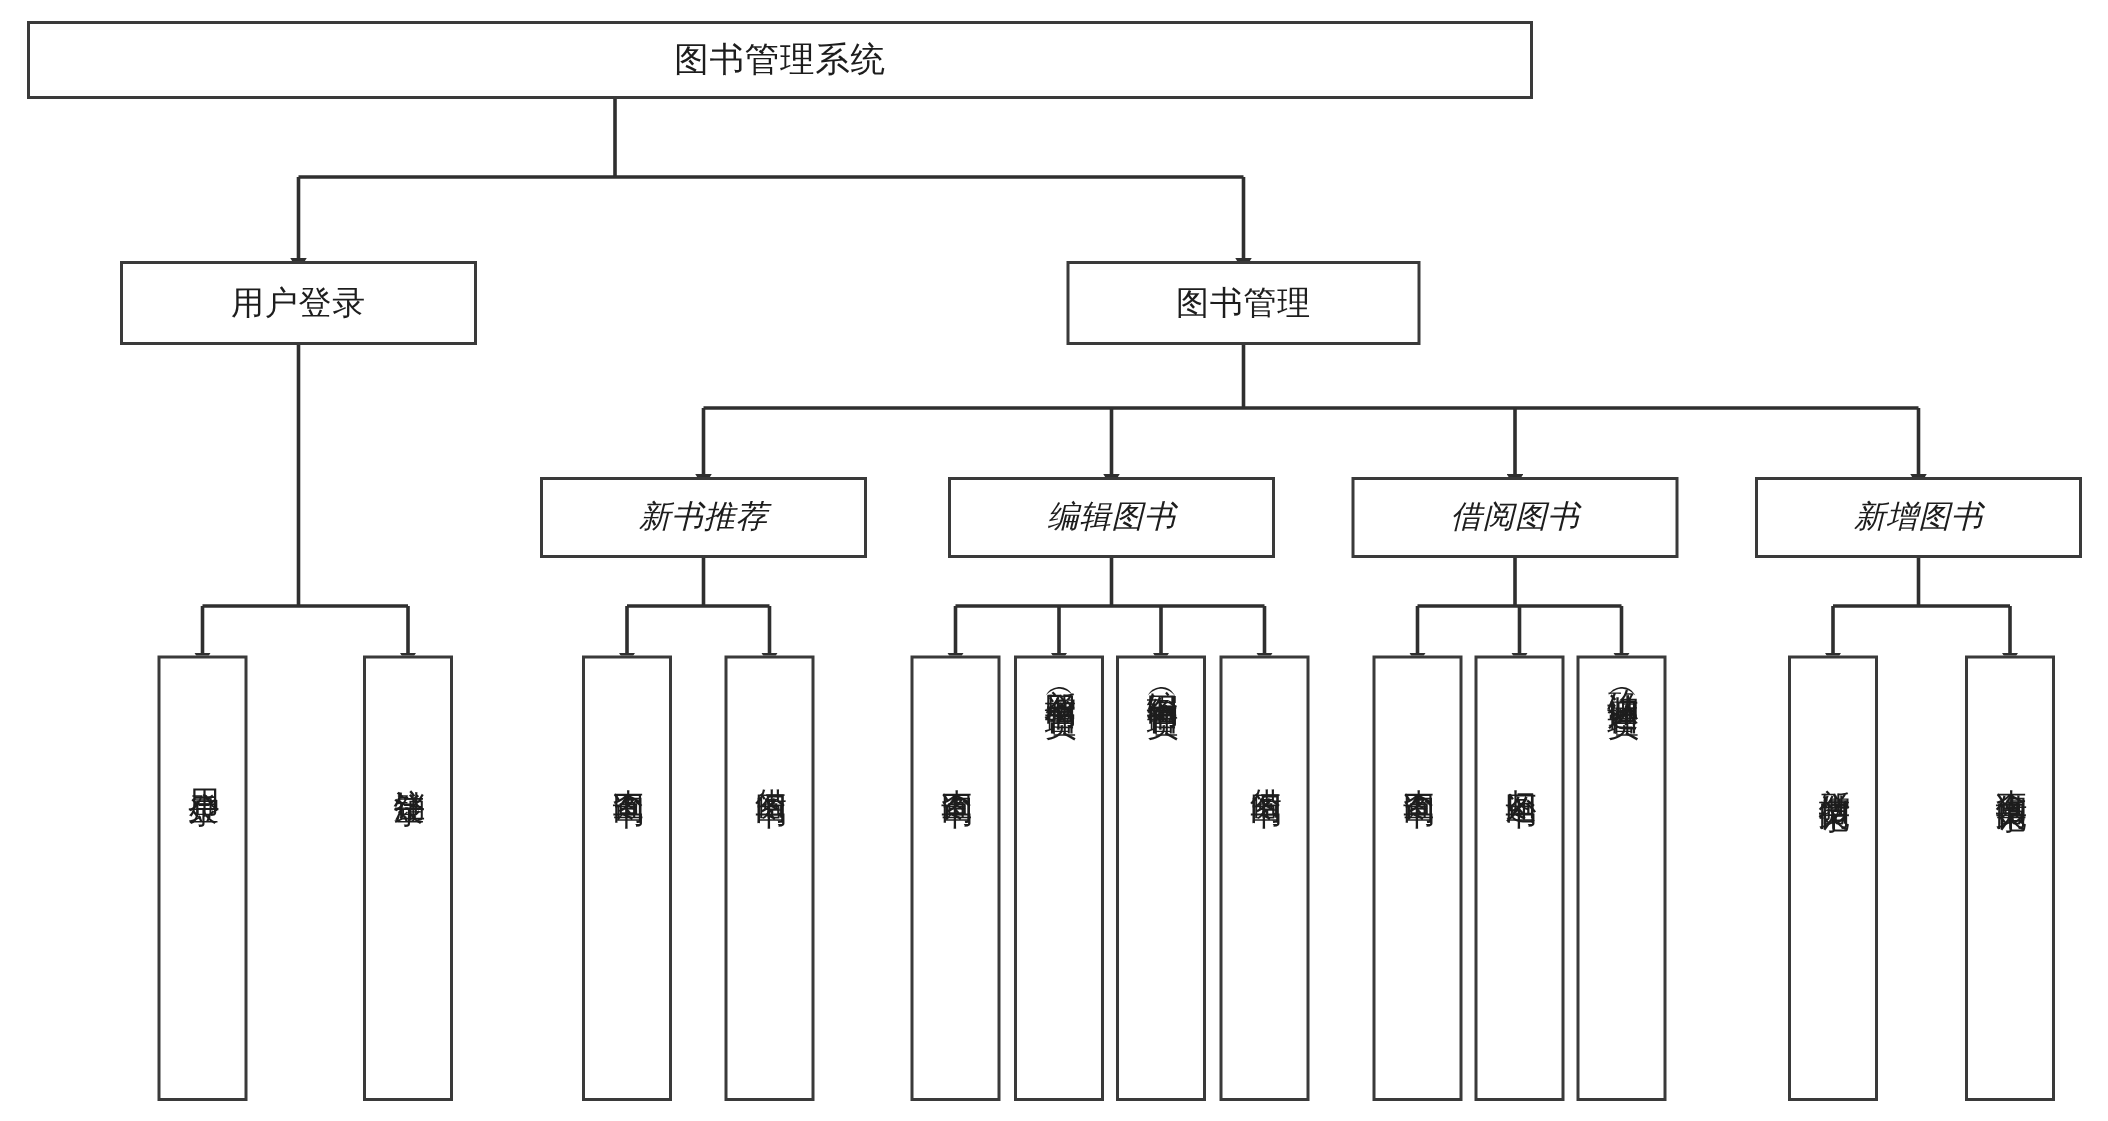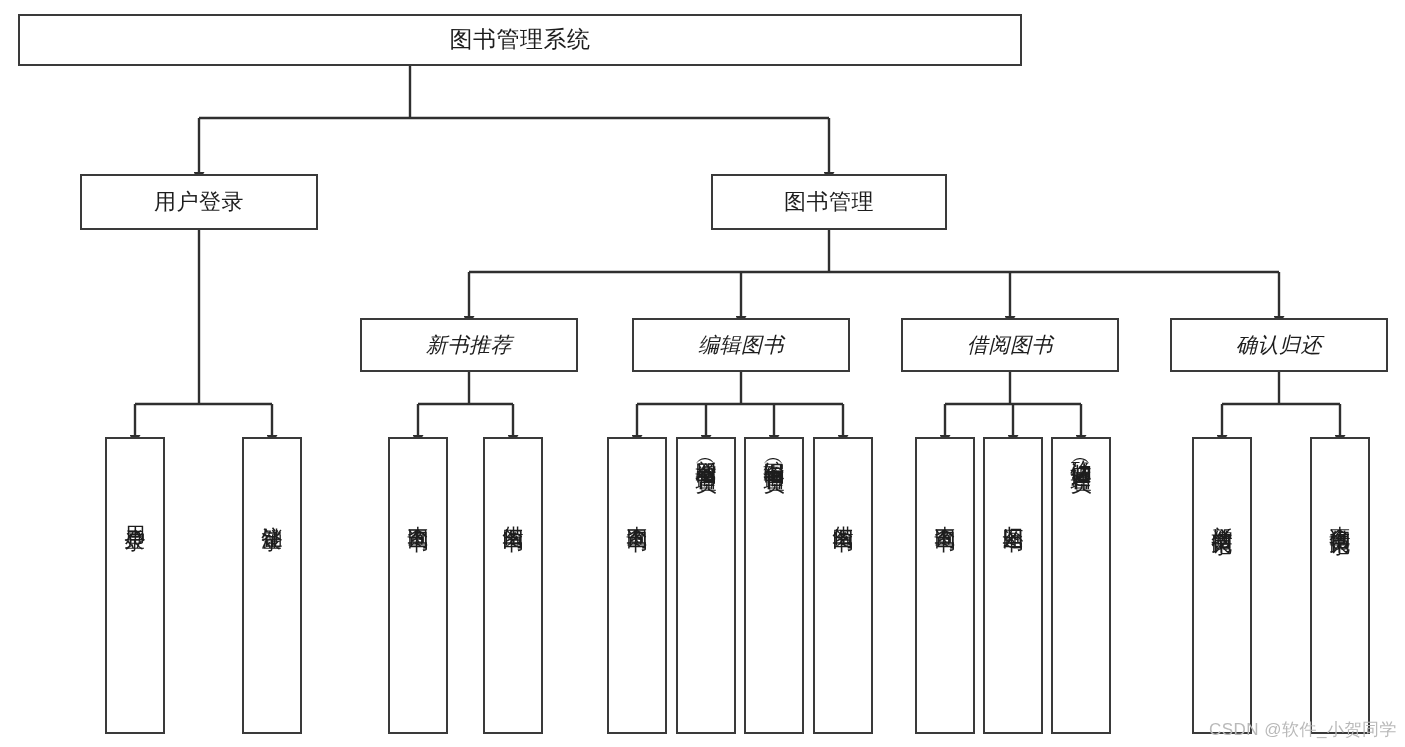--- a/index.html
+++ b/index.html
@@ -126,21 +126,21 @@
       <div class="node lvl-3" style="left: 360px; top: 318px; width: 218px; height: 54px;">
         <span class="node-label">新书推荐</span>
       </div>
       <div class="node lvl-3" style="left: 632px; top: 318px; width: 218px; height: 54px;">
         <span class="node-label">编辑图书</span>
       </div>
       <div class="node lvl-3" style="left: 901px; top: 318px; width: 218px; height: 54px;">
         <span class="node-label">借阅图书</span>
       </div>
       <div class="node lvl-3" style="left: 1170px; top: 318px; width: 218px; height: 54px;">
-        <span class="node-label">确认归还</span>
+        <span class="node-label">新增图书</span>
       </div>
       <div class="node lvl-leaf leaf mid-text" style="left: 105px; top: 437px; width: 60px; height: 297px;">
         <span class="node-label">用户登录</span>
       </div>
       <div class="node lvl-leaf leaf mid-text" style="left: 242px; top: 437px; width: 60px; height: 297px;">
         <span class="node-label">注销登录</span>
       </div>
       <div class="node lvl-leaf leaf mid-text" style="left: 388px; top: 437px; width: 60px; height: 297px;">
         <span class="node-label">查询图书</span>
       </div>
@@ -169,14 +169,13 @@
         <span class="node-label">确认归还（管理员）</span>
       </div>
       <div class="node lvl-leaf leaf mid-text" style="left: 1192px; top: 437px; width: 60px; height: 297px;">
         <span class="node-label">新增借阅记录</span>
       </div>
       <div class="node lvl-leaf leaf mid-text" style="left: 1310px; top: 437px; width: 60px; height: 297px;">
         <span class="node-label">查询借阅记录</span>
       </div>
     </div>
 
-  <div class="watermark">CSDN @软件_小贺同学</div>
 </div>
 
 </body></html>

